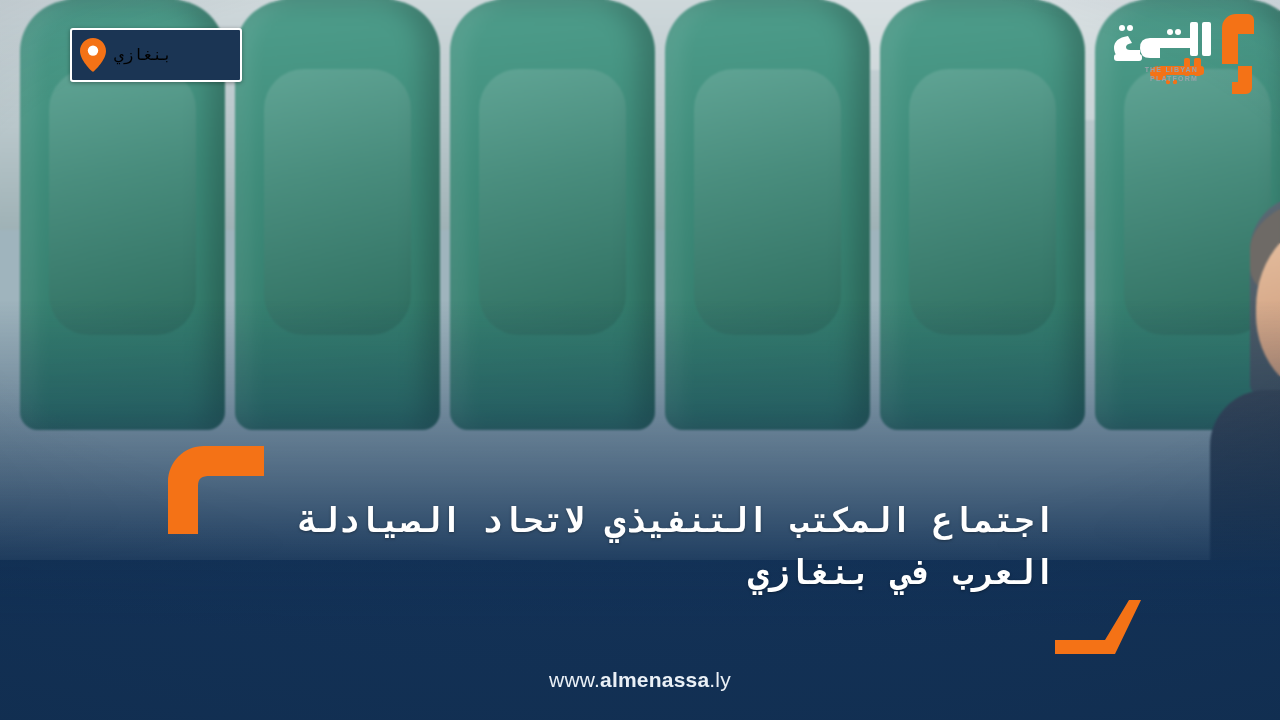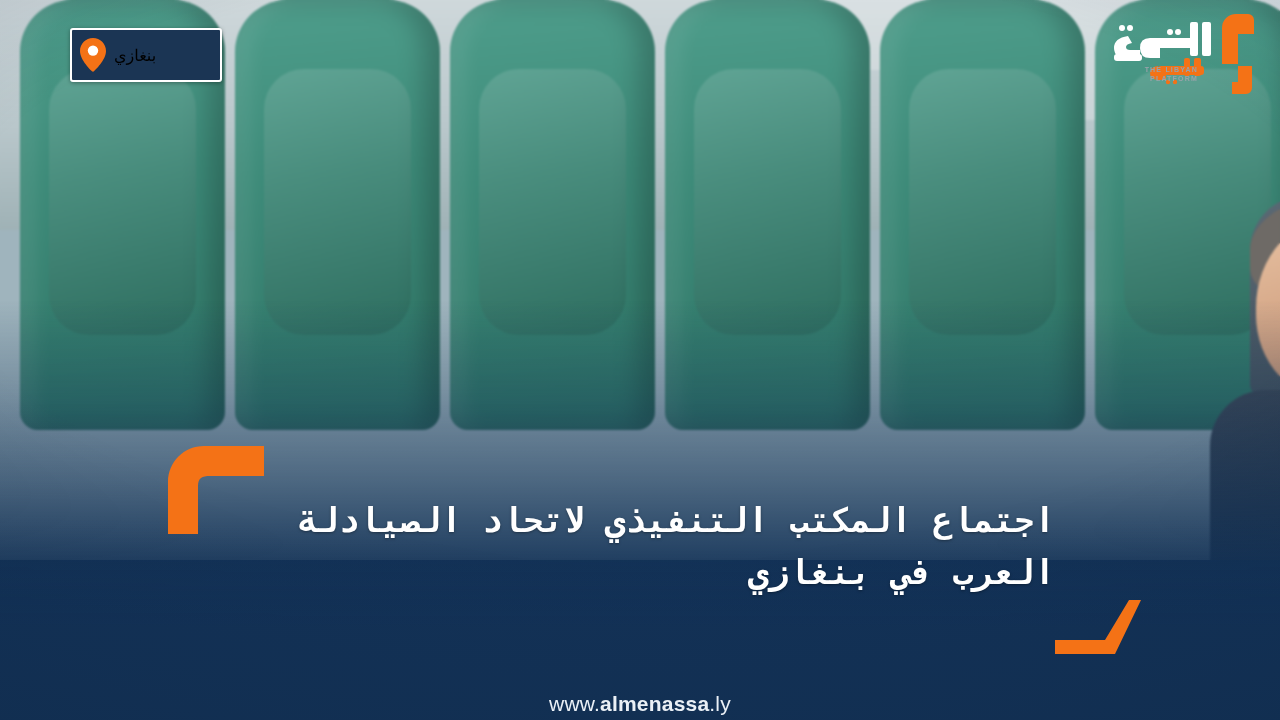--- a/index.html
+++ b/index.html
@@ -83,28 +83,29 @@
     position:absolute;left:0;top:560px;width:1280px;height:160px;background:#133257;
   }
   .vignette{
     position:absolute;inset:0;
     background:radial-gradient(120% 90% at 50% 35%, rgba(0,0,0,0) 45%, rgba(12,35,62,.35) 100%);
   }
 
   
   .loc-badge{
     position:absolute; left:70px; top:28px;
-    width:152px; height:54px;
+    width:172px; height:54px;
     background:#1b3554;
     border:2px solid #ffffff;
     border-radius:3px;
     display:flex; align-items:center; justify-content:flex-end;
     padding:0 14px 0 8px;
     gap:8px;
     box-shadow:0 1px 4px rgba(0,0,0,.35);
+    font-family:Liberation Mono, monospace;
   }
   .pin{ width:26px; height:34px; flex:none; display:block; }
 
   
   .logo{
     position:absolute; right:12px; top:8px;
     width:170px; height:92px;
     display:block;
   }
   .logo-ar{
@@ -125,21 +126,21 @@
     font-weight:bold;
     line-height:1.52;
     letter-spacing:0px;
     text-shadow:0 1px 3px rgba(0,0,0,.35);
     direction:rtl;
     font-family:Liberation Mono, monospace;
   }
 
   
   .site{
-    position:absolute; left:0; top:692px; width:1280px;
+    position:absolute; left:0; top:668px; width:1280px;
     text-align:center;
     color:#eaf0f6;
     font-size:21px;
     letter-spacing:.2px;
     direction:ltr;
   }
   .site .b{ font-weight:bold; }
 </style>
 </head>
 <body>

